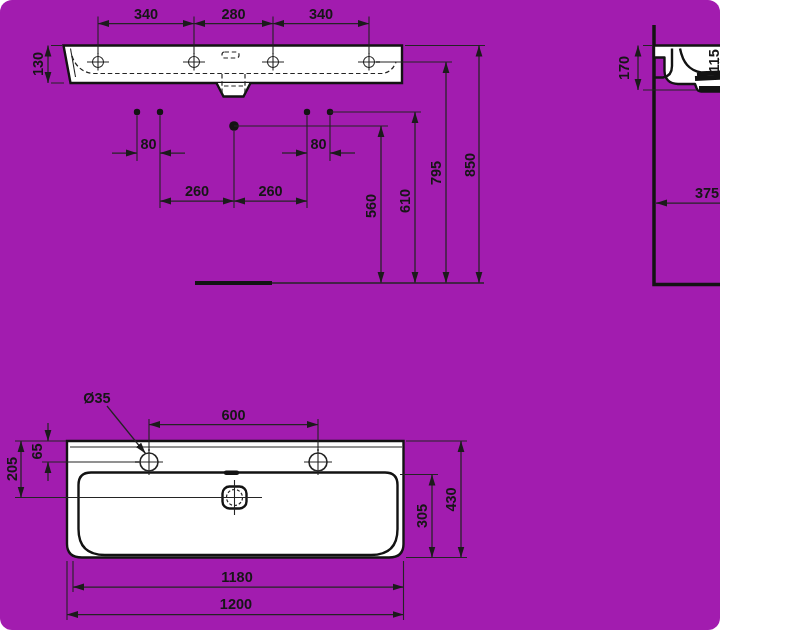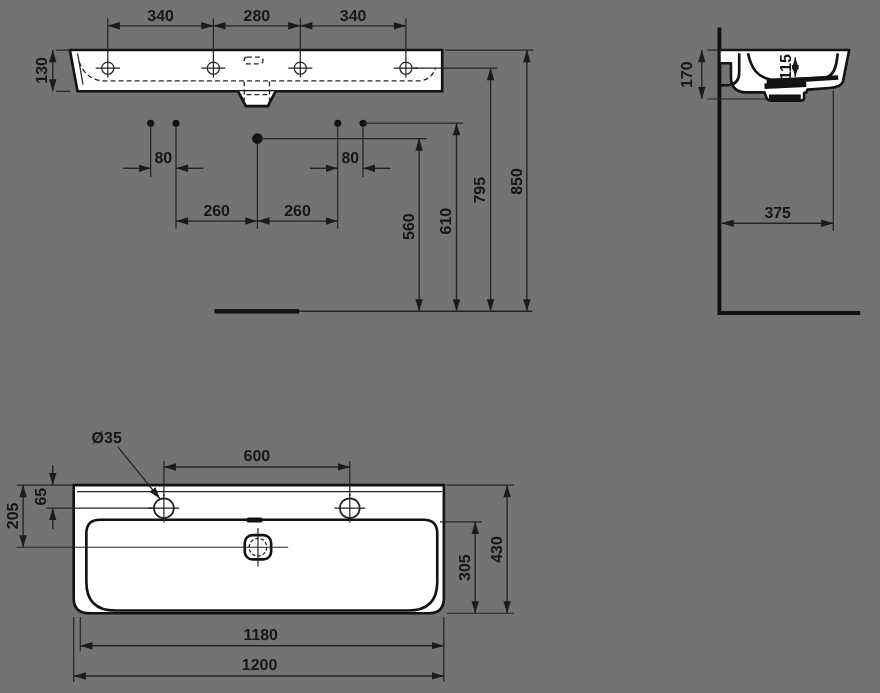--- a/index.html
+++ b/index.html
@@ -1,16 +1,16 @@
 <!DOCTYPE html>
 <html><head>
 <meta charset="utf-8">
 <style>
   html,body{margin:0;padding:0;background:#fff;}
-  .canvas{position:relative;width:800px;height:630px;background:#737373;overflow:hidden;}
+  .canvas{position:relative;width:720px;height:630px;background:#a21caf;overflow:hidden;border-radius:12px;}
   svg{display:block;}
   .txt{font-family:"Liberation Sans",sans-serif;font-size:14.5px;font-weight:700;fill:#161616;text-anchor:middle;}
   .ln{stroke:#242424;stroke-width:1.1;fill:none;}
   .dim{stroke:#242424;stroke-width:1.25;fill:none;}
   .thk{stroke:#131313;stroke-width:2.4;fill:none;}
   .thkf{stroke:#131313;stroke-width:2.4;fill:#fff;}
   .dsh{stroke:#242424;stroke-width:1.2;fill:none;stroke-dasharray:4.5 2.8;}
   .blk{fill:#131313;stroke:none;}
 </style>
 </head>

